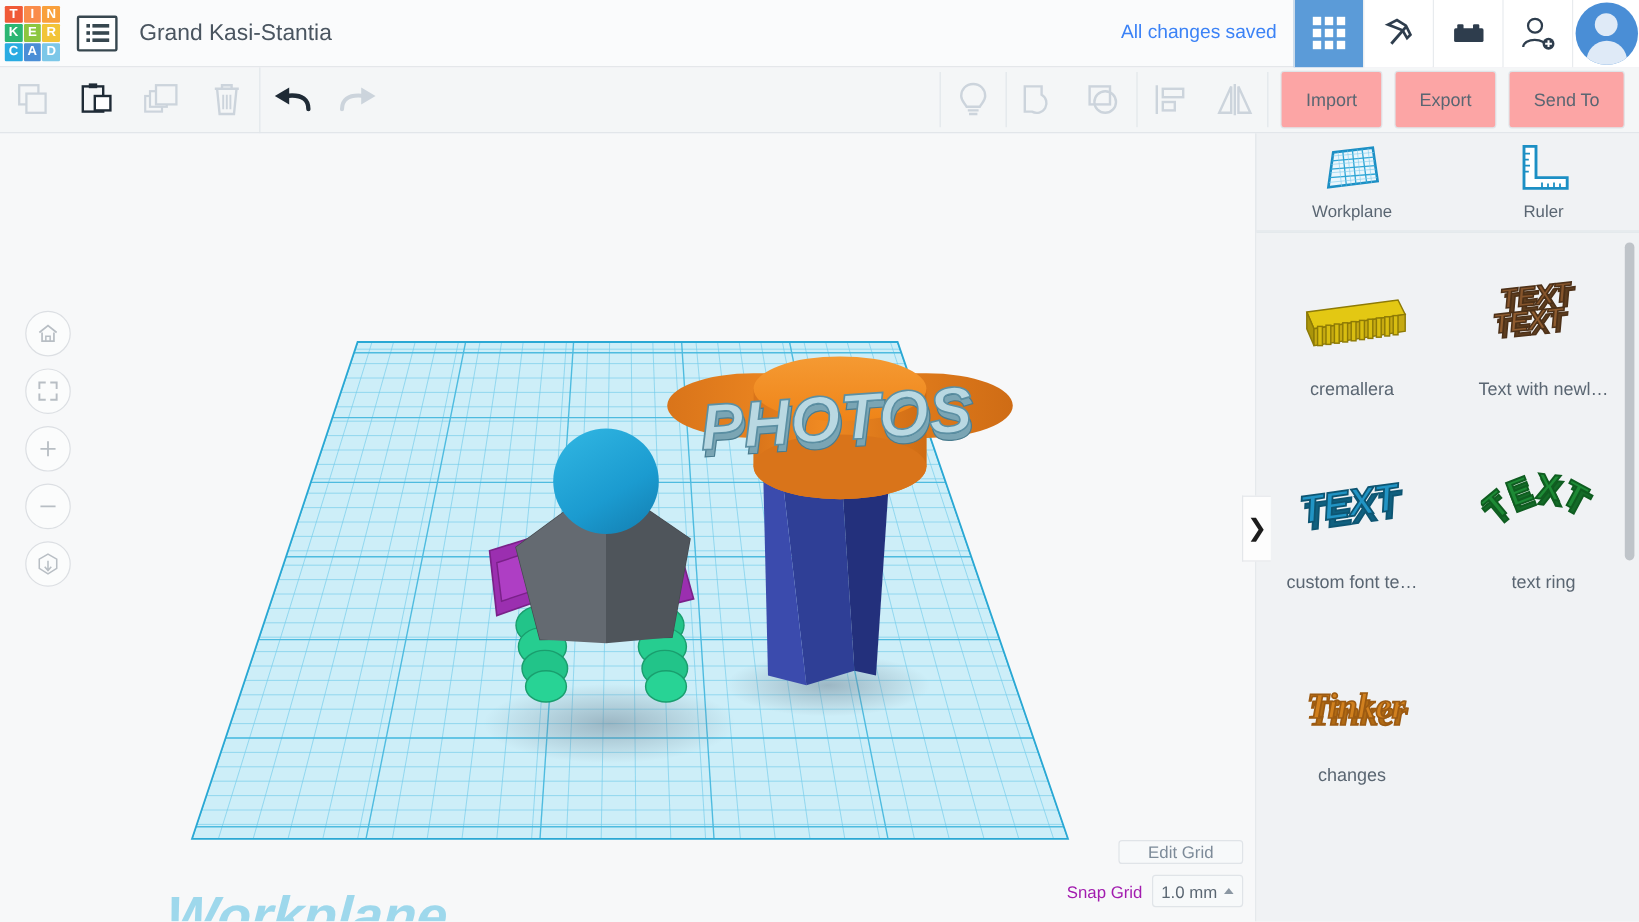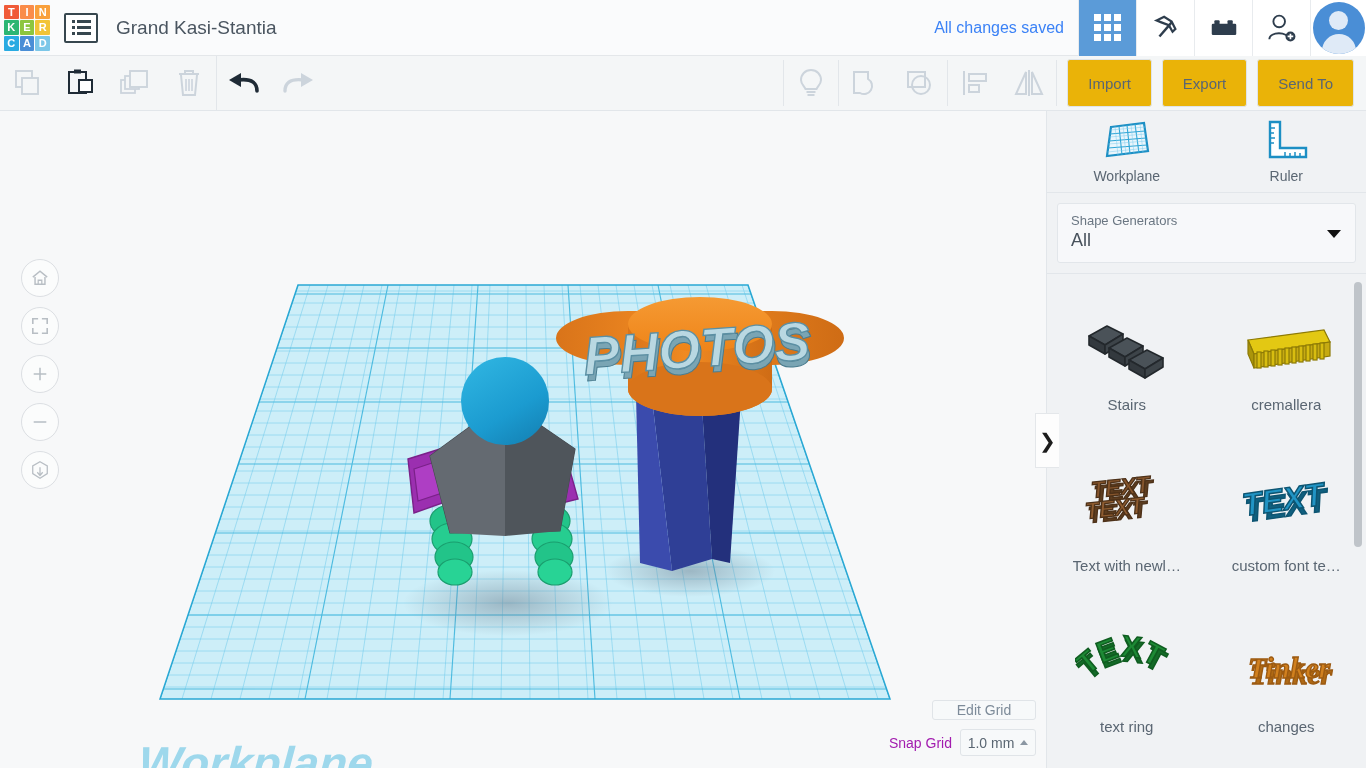--- a/index.html
+++ b/index.html
@@ -83,21 +83,21 @@
     display: flex; align-items: center; z-index: 25;
   }
   .tb-icon {
     width: 54px; height: 55px;
     display: flex; align-items: center; justify-content: center; cursor: pointer;
   }
   .tb-sep { width: 1px; height: 46px; background: #e2e6ea; }
   .tb-group-sep { width:1px; height:55px; background:#e2e6ea; }
   .tb-btn {
     height: 48px; padding: 0 20px; margin-left: 10px;
-    background: #eab308; border: 1px solid #dfe4e8; border-radius: 3px;
+    background: #fca5a5; border: 1px solid #dfe4e8; border-radius: 3px;
     color: #5a6672; font-size: 15px; cursor: pointer;
     display: flex; align-items: center; justify-content: center;
     font-family: "Liberation Sans", sans-serif;
   }
 
   
   .viewport {
     position: absolute; top: 111px; left: 0; width: 1046px; height: 657px;
     background: #f7f8f9; overflow: hidden;
   }
@@ -618,49 +618,24 @@
             <line x1="22" y1="38" x2="22" y2="33"></line>
               <line x1="27" y1="38" x2="27" y2="34"></line>
             <line x1="32" y1="38" x2="32" y2="33"></line>
               <line x1="37" y1="38" x2="37" y2="34"></line>
           </g>
         </svg>
         <span class="sb-tool-label">Ruler</span>
       </div>
     </div>
 
-    <div class="sb-dd-wrap">
-      <div class="sb-dd">
-        <div class="sb-dd-label">Shape Generators</div>
-        <div class="sb-dd-value">All</div>
-        <span class="sb-dd-caret"></span>
-      </div>
-    </div>
 
     <div class="gallery">
       <div class="gal-grid">
 
-        <div class="gal-item">
-          <div class="gal-thumb">
-            <svg width="96" height="84" viewBox="0 0 96 84">
-              <g stroke="#23282c" stroke-width="1.6" stroke-linejoin="round">
-                <polygon points="10,32 28,22 44,30 26,41" fill="#4a5258"></polygon>
-                <polygon points="10,32 26,41 26,50 10,41" fill="#33393e"></polygon>
-                <polygon points="26,41 44,30 44,39 26,50" fill="#3d4449"></polygon>
-                <polygon points="30,44 48,34 64,42 46,53" fill="#4a5258"></polygon>
-                <polygon points="30,44 46,53 46,62 30,53" fill="#33393e"></polygon>
-                <polygon points="46,53 64,42 64,51 46,62" fill="#3d4449"></polygon>
-                <polygon points="50,56 68,46 84,54 66,65" fill="#4a5258"></polygon>
-                <polygon points="50,56 66,65 66,74 50,65" fill="#33393e"></polygon>
-                <polygon points="66,65 84,54 84,63 66,74" fill="#3d4449"></polygon>
-              </g>
-            </svg>
-          </div>
-          <div class="gal-label">Stairs</div>
-        </div>
 
         <div class="gal-item">
           <div class="gal-thumb">
             <svg width="100" height="80" viewBox="0 0 100 80">
               <g stroke="#8d7a06" stroke-width="1.2">
                 <polygon points="12,34 88,24 94,36 18,48" fill="#e3c813"></polygon>
                 <polygon points="12,34 18,48 18,62 12,48" fill="#ab950a"></polygon>
                 <polygon points="18,48 94,36 94,50 18,62" fill="#c6aa12"></polygon>
                 <g fill="#d8bd10">
                   <rect x="21" y="46" width="4" height="16"></rect>

